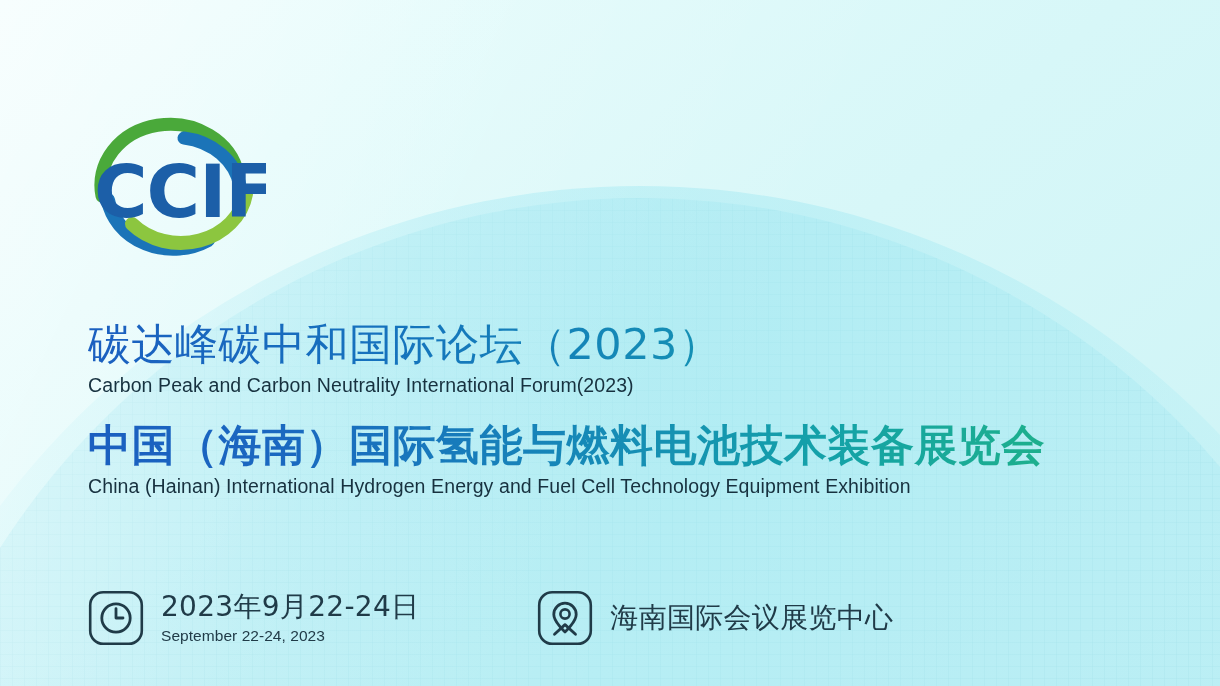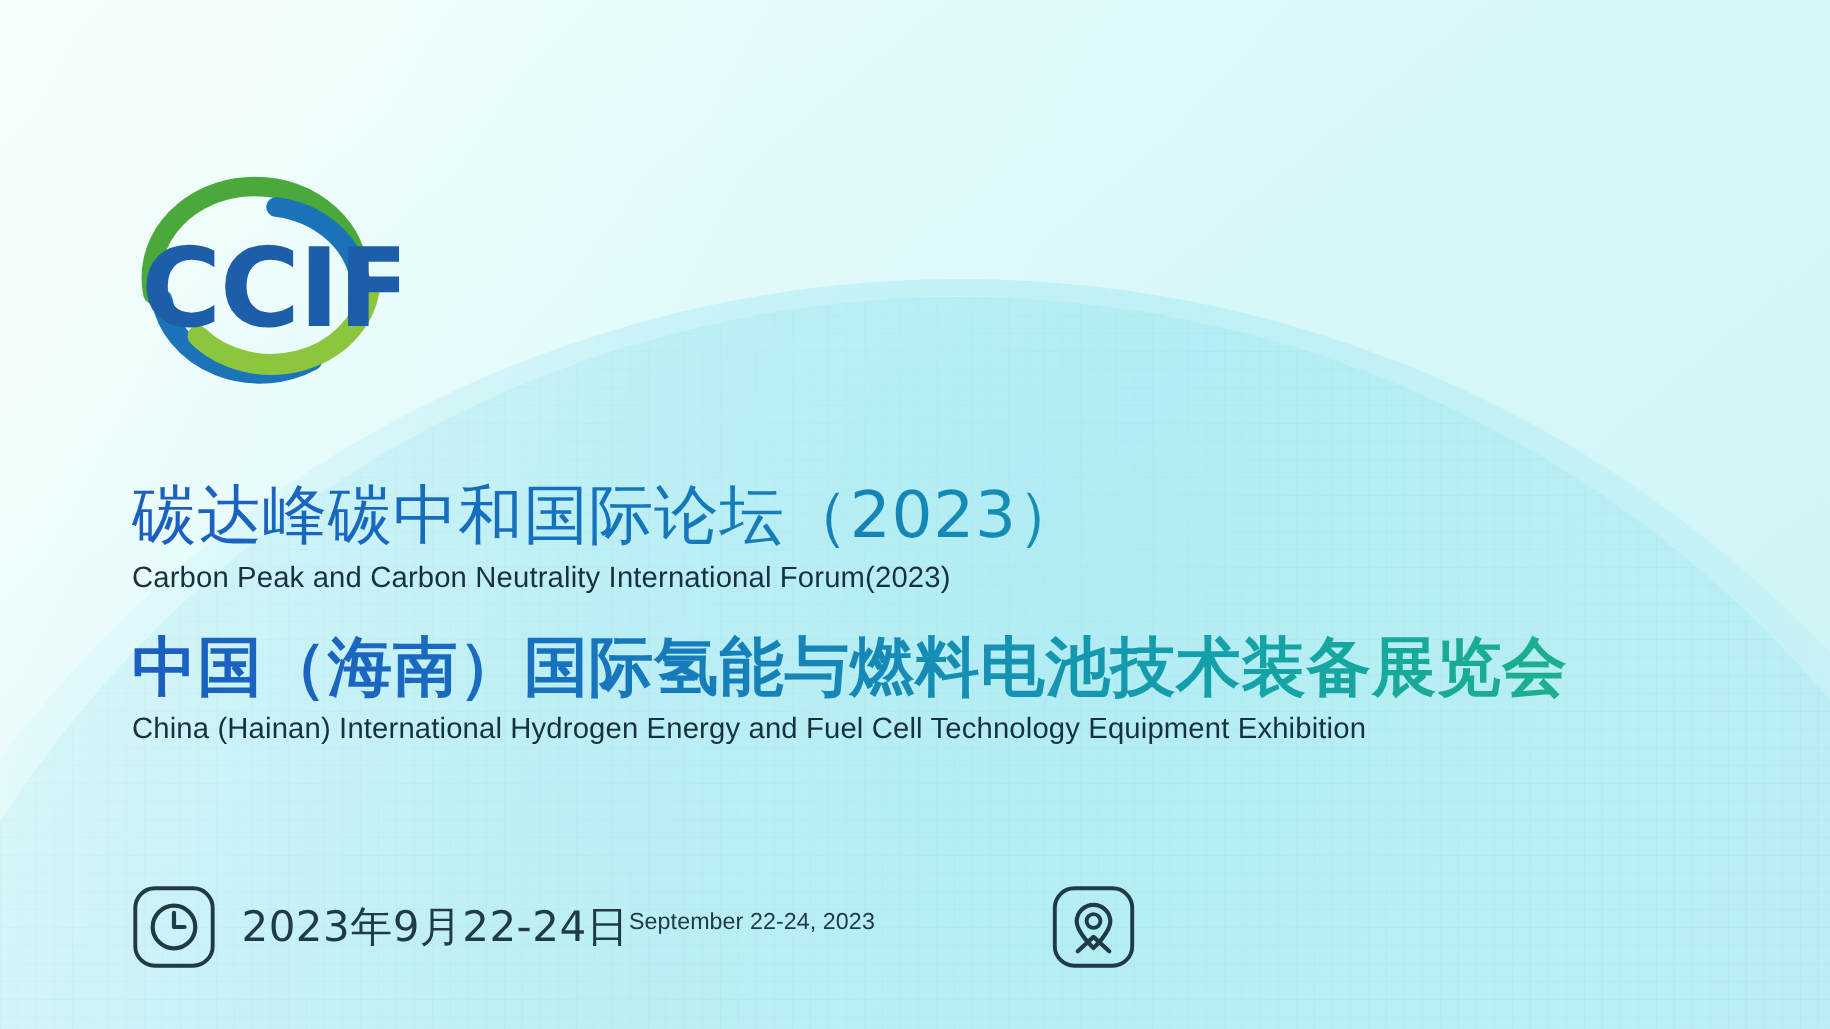--- a/index.html
+++ b/index.html
@@ -135,21 +135,21 @@
     display: flex;
     align-items: center;
     gap: 17px;
   }
   .info-icon {
     width: 56px;
     height: 56px;
     flex: 0 0 56px;
   }
   .info-icon svg { display: block; width: 56px; height: 56px; }
-  .info-text { display: flex; }
+  .info-text { display: flex; flex-direction: column; }
   .info-cn {
     font-family: "DejaVu Sans", "Liberation Sans", sans-serif;
     font-size: 28px;
     color: #203b48;
     line-height: 1.15;
     letter-spacing: 0.3px;
     white-space: nowrap;
   }
   .info-en {
     font-size: 15.5px;
@@ -210,18 +210,19 @@
       <span class="info-icon">
         <svg viewBox="0 0 56 56" xmlns="http://www.w3.org/2000/svg">
           <rect x="2.2" y="2.2" width="51.6" height="51.6" rx="13" ry="13" fill="none" stroke="#203b48" stroke-width="2.6"></rect>
           <path d="M28 13.2 C21.8 13.2 16.8 18.2 16.8 24.4 C16.8 31.6 28 42 28 42
                    C28 42 39.2 31.6 39.2 24.4 C39.2 18.2 34.2 13.2 28 13.2 Z" fill="none" stroke="#203b48" stroke-width="2.8" stroke-linejoin="round"></path>
           <circle cx="28" cy="24" r="4.6" fill="none" stroke="#203b48" stroke-width="2.6"></circle>
           <path d="M17.5 44.2 L28 34.6 L38.5 44.2" fill="none" stroke="#203b48" stroke-width="2.8" stroke-linecap="round" stroke-linejoin="round"></path>
         </svg>
       </span>
       <span class="info-text">
+        <span class="info-cn">海南国际会议展览中心</span>
       </span>
     </div>
 
   </div>
 
 </div>
 
 </body></html>

